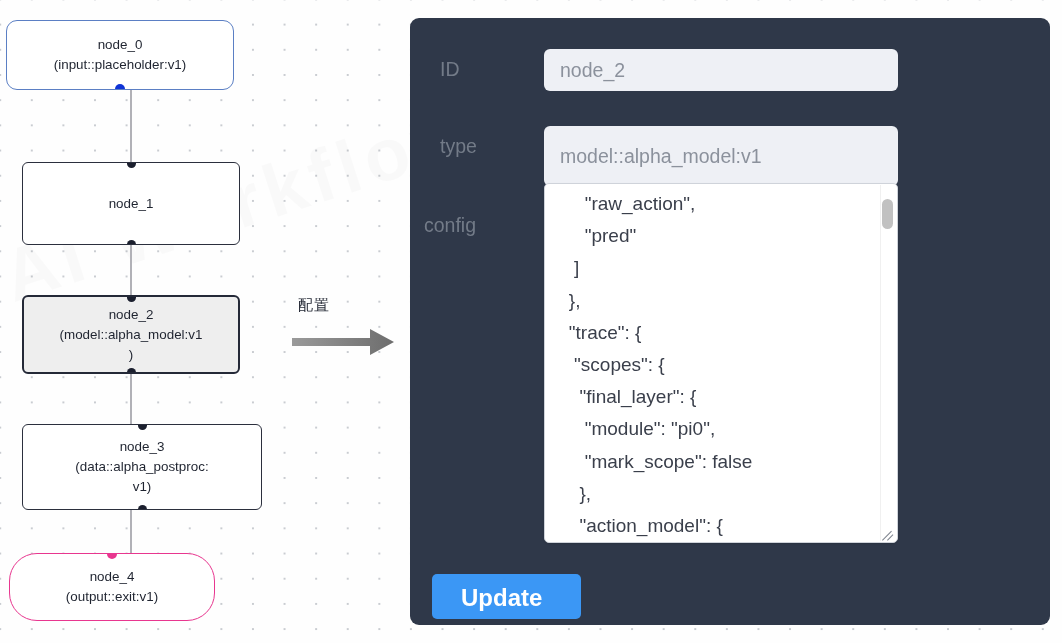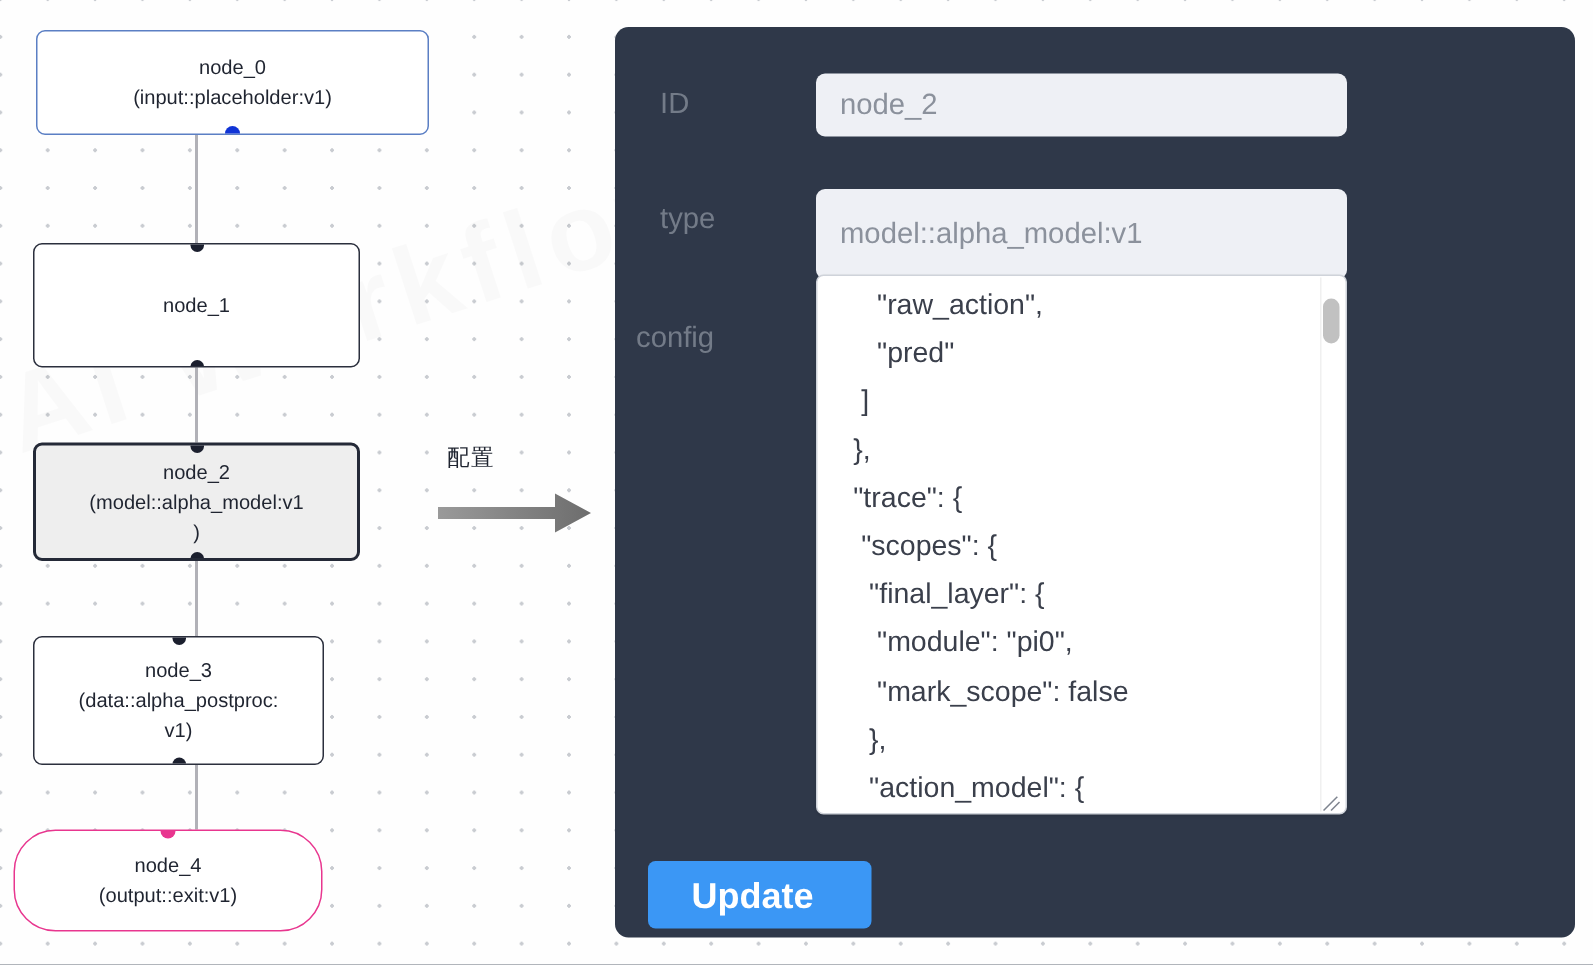--- a/index.html
+++ b/index.html
@@ -148,41 +148,41 @@
     <div class="watermark">AI Workflow</div>
   </div>
 
   <div>
 
     <div class="edge" style="left:131px;top:90px;height:72px;"></div>
     <div class="edge" style="left:131px;top:245px;height:50px;"></div>
     <div class="edge" style="left:131px;top:374px;height:50px;"></div>
     <div class="edge" style="left:131px;top:510px;height:43px;"></div>
 
-    <div class="node input" style="left:24px;top:20px;width:262px;height:70px;">
+    <div class="node input" style="left:6px;top:20px;width:228px;height:70px;border-radius:11px;">
       <span class="l">node_0</span>
       <span class="l">(input::placeholder:v1)</span>
       <span class="handle blue"></span>
     </div>
 
     <div class="node default" style="left:22px;top:162px;width:218px;height:83px;">
       <span class="l">node_1</span>
       <span class="handle top"></span>
       <span class="handle bottom"></span>
     </div>
 
     <div class="node selected" style="left:22px;top:295px;width:218px;height:79px;">
       <span class="l">node_2</span>
       <span class="l">(model::alpha_model:v1
 )</span>
       <span class="handle top"></span>
       <span class="handle bottom"></span>
     </div>
 
-    <div class="node default" style="left:22px;top:424px;width:194px;height:86px;">
+    <div class="node default" style="left:22px;top:424px;width:240px;height:86px;">
       <span class="l">node_3</span>
       <span class="l">(data::alpha_postproc:
 v1)</span>
       <span class="handle top"></span>
       <span class="handle bottom"></span>
     </div>
 
     <div class="node output" style="left:9px;top:553px;width:206px;height:68px;border-radius:28px;">
       <span class="l">node_4</span>
       <span class="l">(output::exit:v1)</span>

